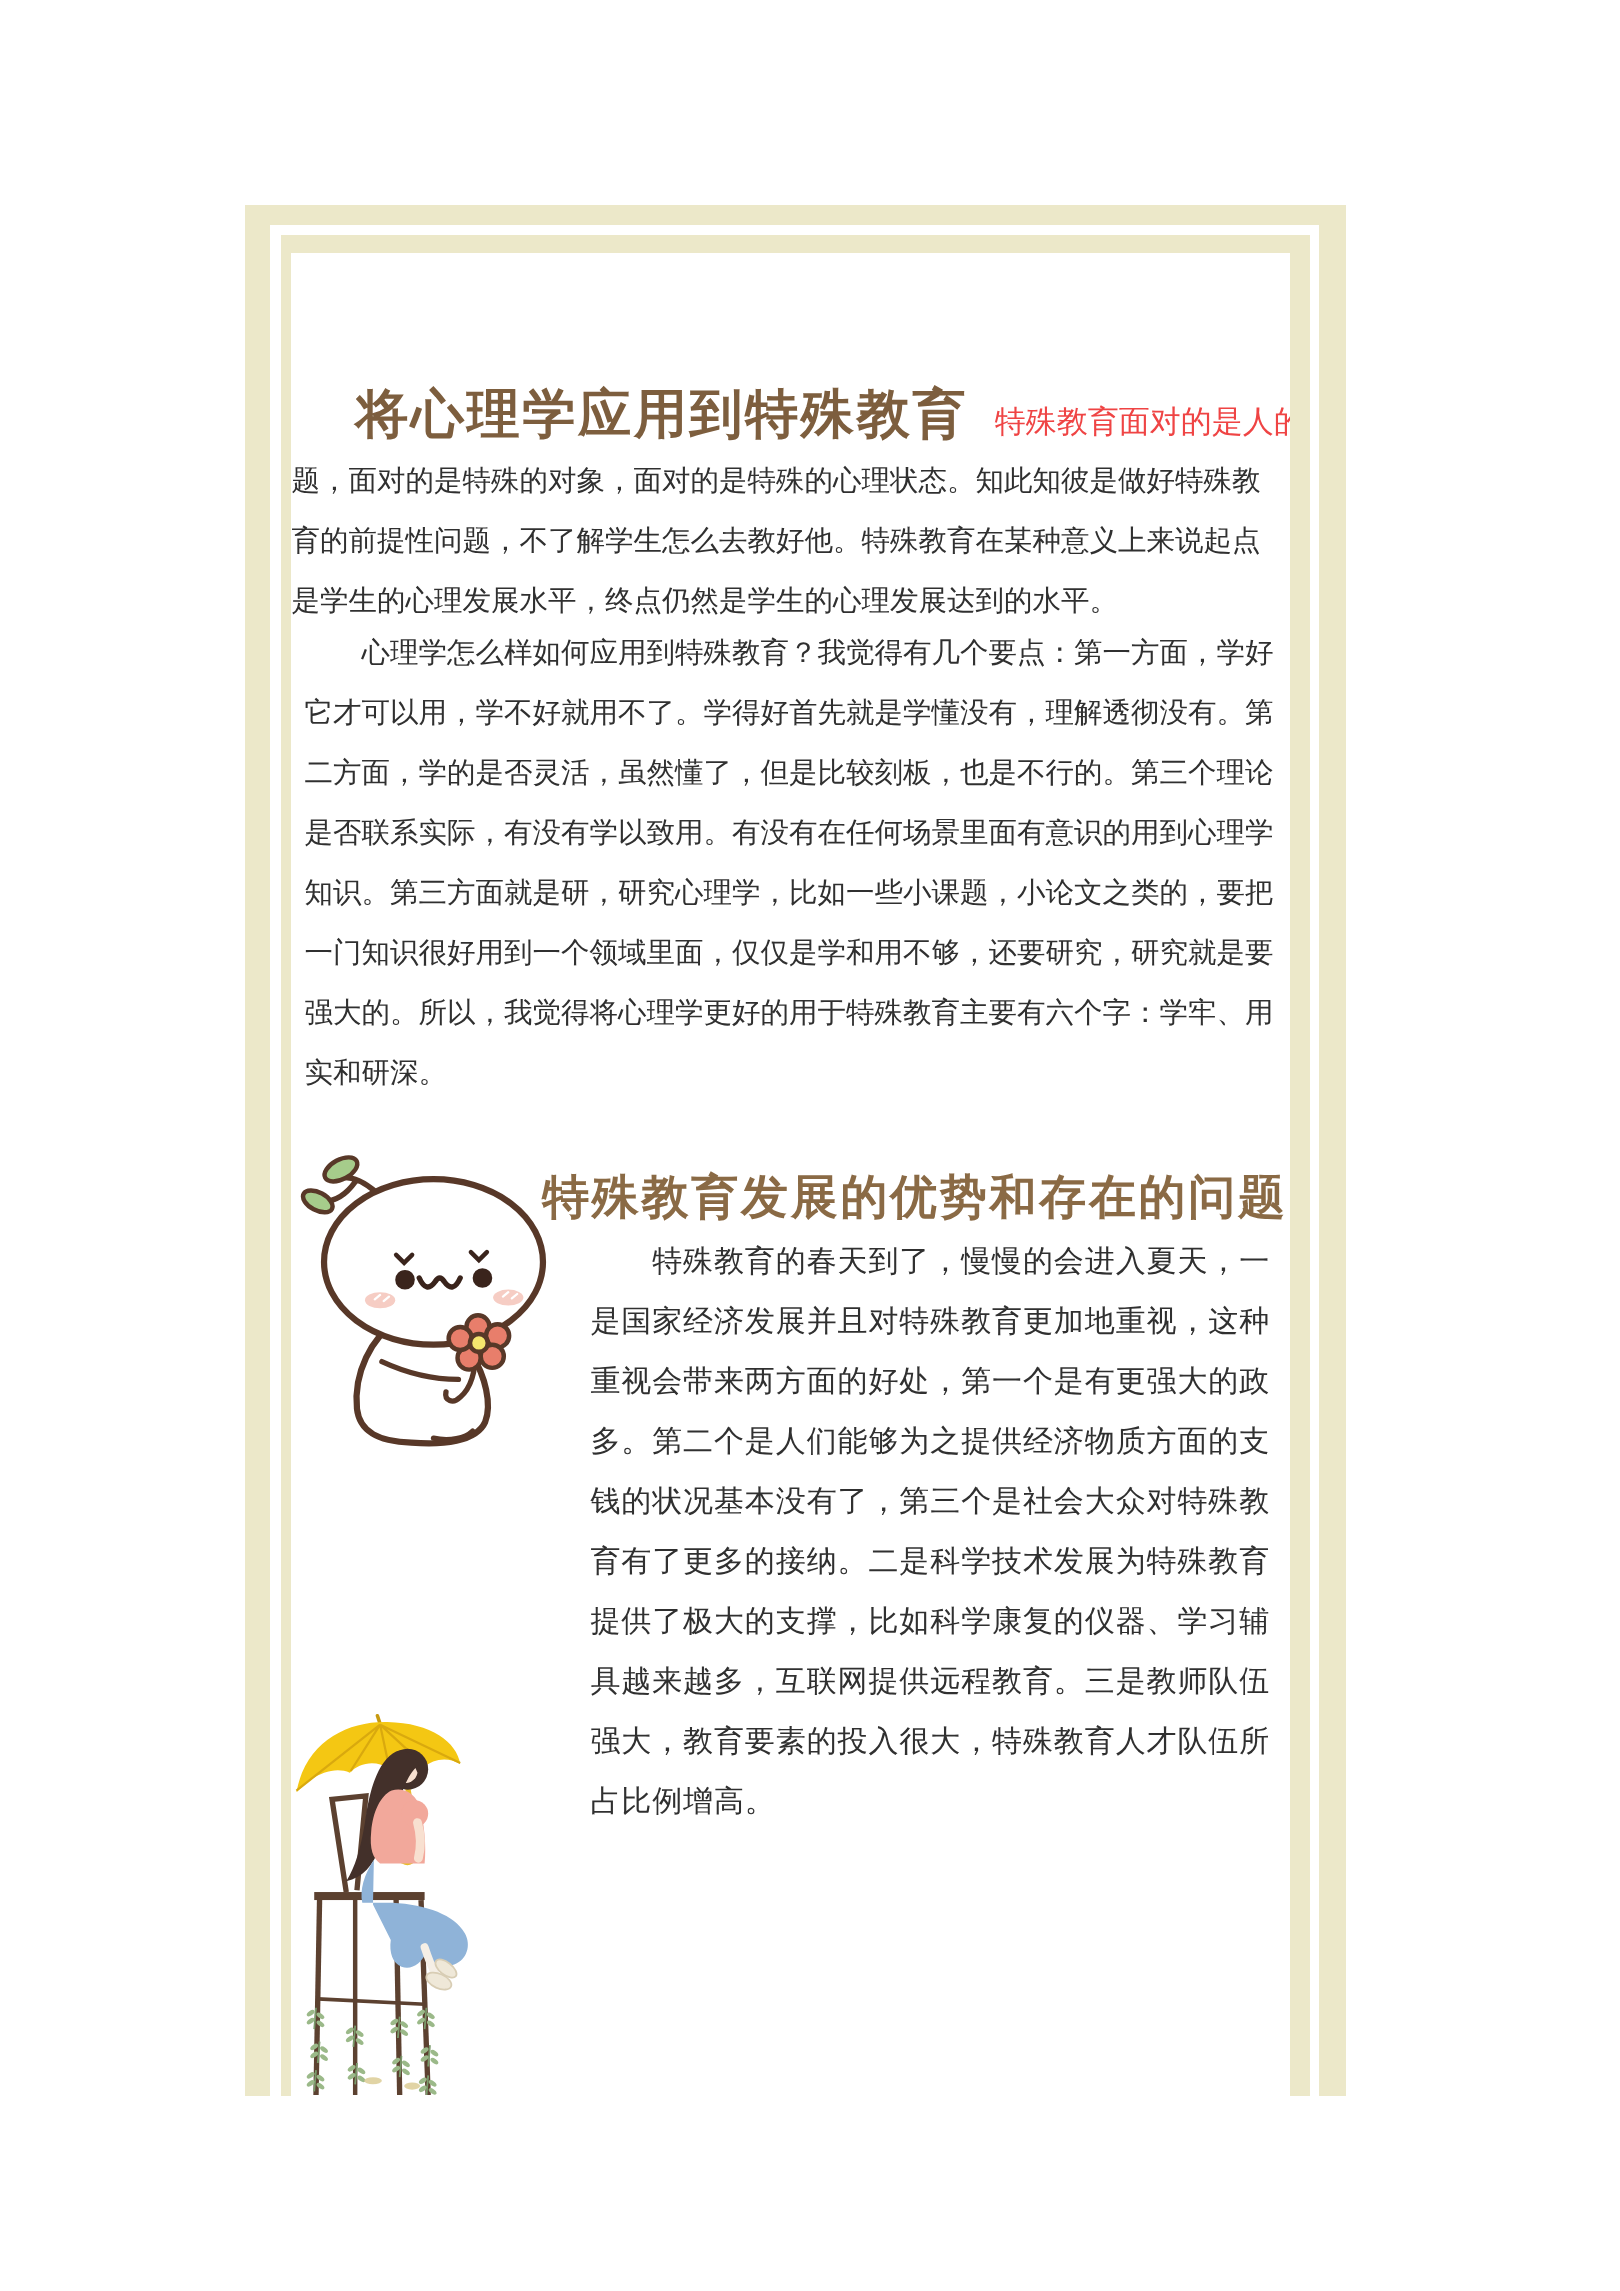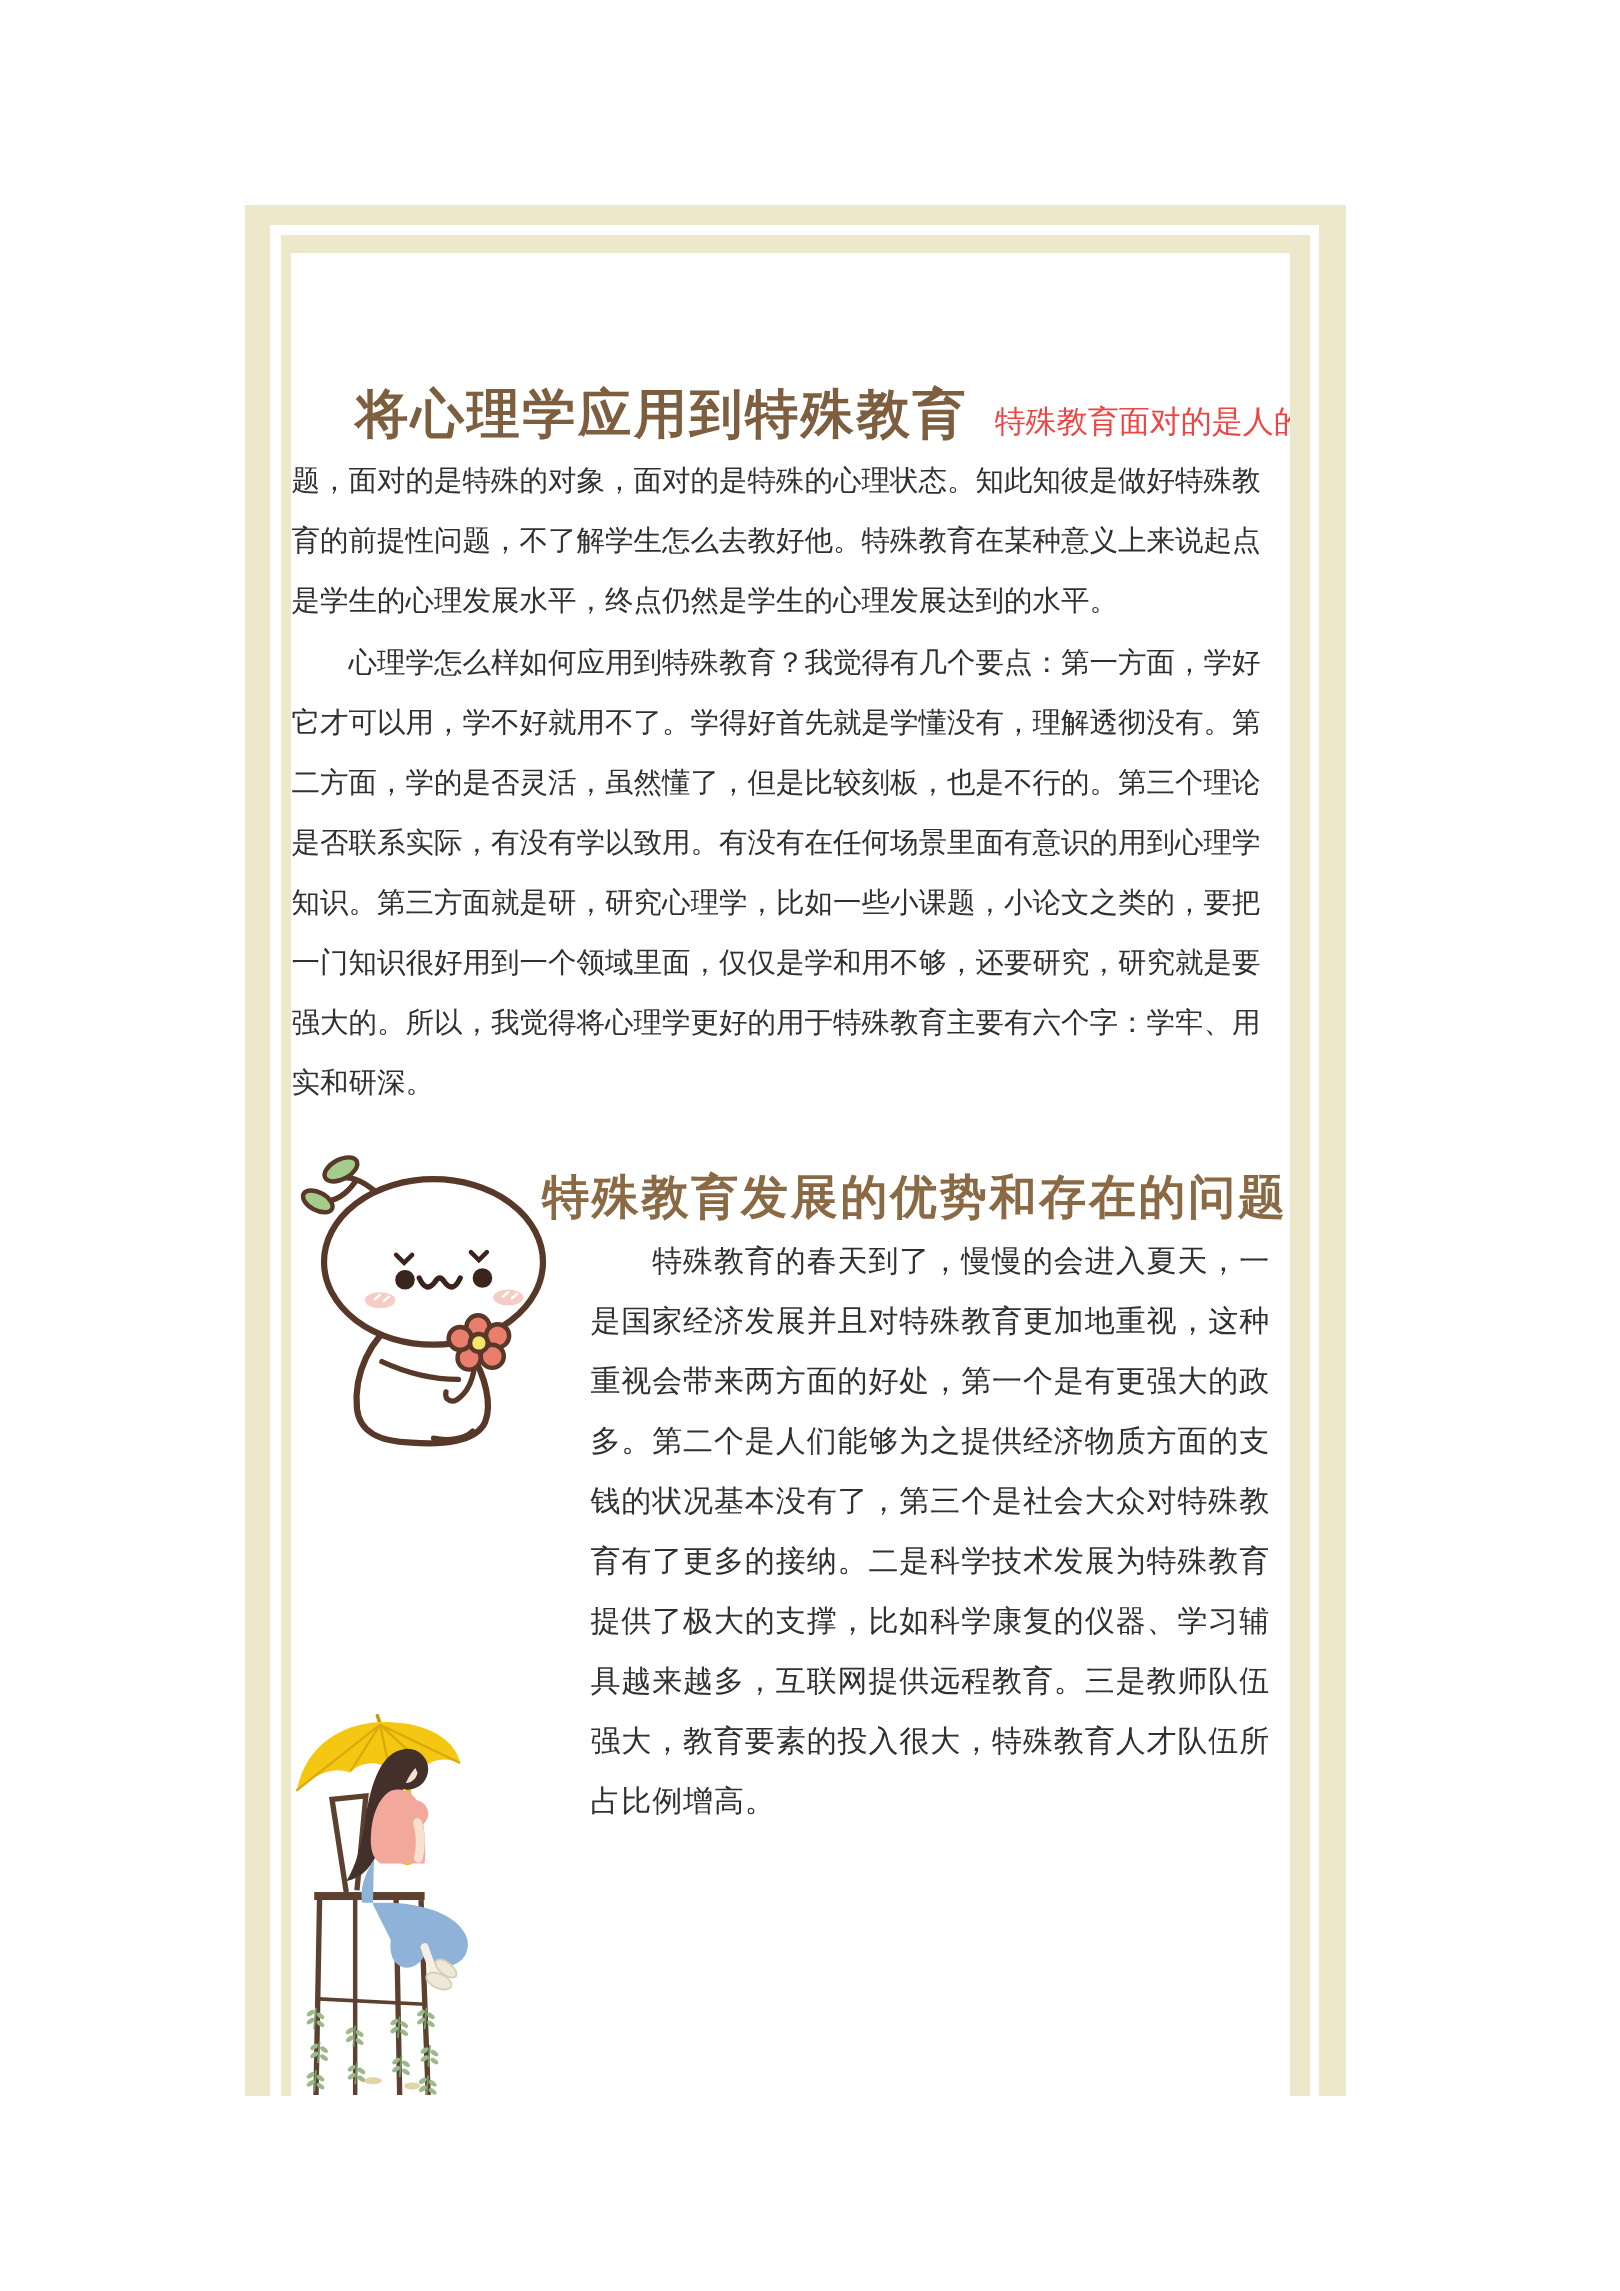--- a/index.html
+++ b/index.html
@@ -16,21 +16,21 @@
 
   
   .title-row{position:absolute;left:0;top:126px;width:100%;padding-left:64px;box-sizing:border-box;
              display:flex;align-items:baseline;white-space:nowrap;gap:16px;}
   .main-title{font-size:53px;font-weight:700;color:#7d5e3e;letter-spacing:2.7px;}
   .title-note{font-size:31px;font-weight:500;color:#ef4444;margin-left:10.7px;letter-spacing:0;}
 
   .para{position:absolute;left:0;width:100%;}
   .para .line{height:60px;line-height:60px;font-size:28.5px;color:#303030;white-space:nowrap;font-weight:500;}
   .para1{top:198px;}
-  .para2{top:380px;}
+  .para2{top:370px;padding-left:13px;}
 
   .heading2{position:absolute;top:904px;right:1.8px;font-size:47px;font-weight:700;color:#8a6a45;
             letter-spacing:2.7px;white-space:nowrap;line-height:1.2;margin-top:12px;}
 
   .right-col{position:absolute;left:299px;top:978px;width:699px;}
   .right-col .line{height:60px;line-height:60px;font-size:30px;letter-spacing:0.9px;color:#303030;white-space:nowrap;font-weight:500;}
 
   
   .blob-illustration{position:absolute;left:9px;top:902px;width:267px;height:294px;}
   .girl-illustration{position:absolute;left:0;top:1461px;width:196px;height:381px;}

